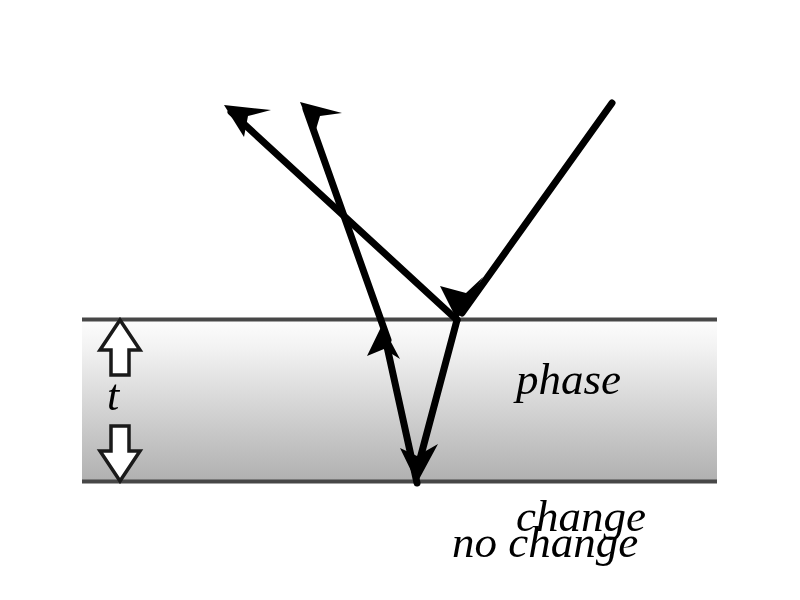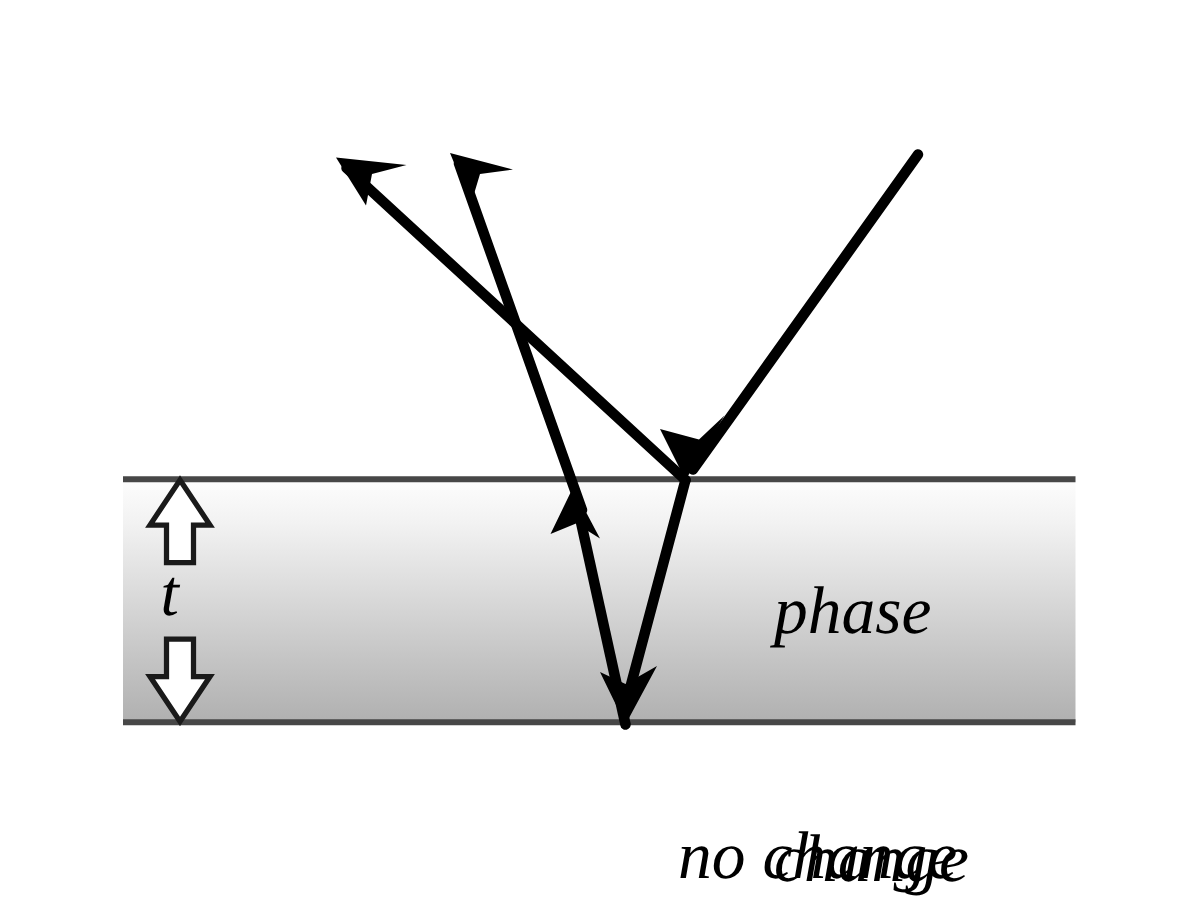--- a/index.html
+++ b/index.html
@@ -40,21 +40,21 @@
     left: 452px;
     top: 428px;
     font-size: 45px;
   }
   #label-thickness {
     left: 107px;
     top: 374px;
     font-size: 44px;
     font-weight: 400;
   }
-  .lt-line { display: block; margin-top: 28px; }
+  .lt-line { display: block; }
 </style>
 </head>
 <body>
 
 <div id="stage">
 
   <svg id="diagram-svg" viewBox="0 0 800 600">
     <defs>
       <linearGradient id="filmGrad" x1="0" y1="0" x2="0" y2="1">
         <stop offset="0%" stop-color="#fdfdfd"></stop>

